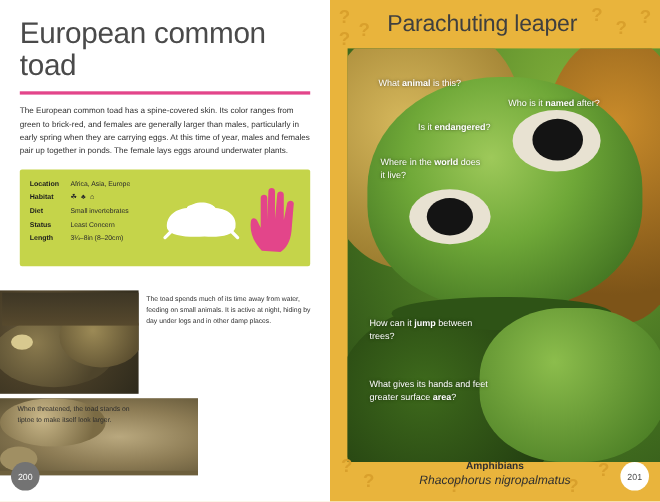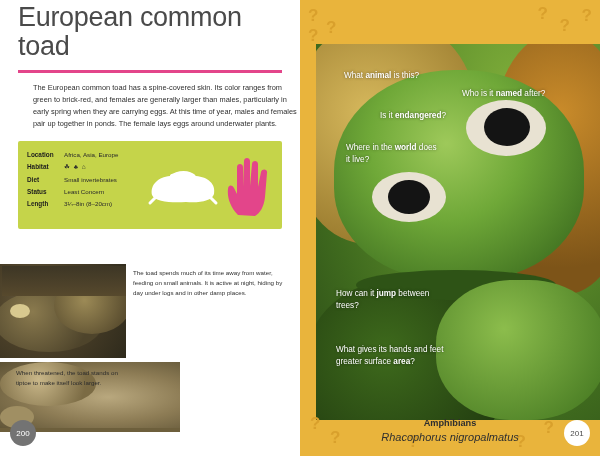--- a/index.html
+++ b/index.html
@@ -11,36 +11,36 @@
   }
   .spread { position: relative; width: 600px; height: 456px; display: flex; }
 
   
   .page-left {
     position: relative;
     width: 300px; height: 456px;
     background: #ffffff;
     padding: 0;
   }
-  .title-block { padding: 3px 18px 0 18px; }
+  .title-block { padding: 16px 18px 0 18px; }
   .title-block h1 {
     font-size: 27px;
     line-height: 1.08;
     font-weight: 400;
     color: #4a4a4a;
     letter-spacing: -0.3px;
   }
   .title-rule {
     margin: 9px 18px 0 18px;
     height: 3px;
     background: #e3458a;
     width: 264px;
   }
   .intro {
-    margin: 9px 18px 0 33px;
+    margin: 9px 18px 0 18px;
     font-size: 7.4px;
     line-height: 1.62;
     color: #2f2f2f;
     width: 264px;
   }
 
   
   .factbox {
     position: relative;
     margin: 11px 18px 0 18px;
@@ -306,20 +306,21 @@
 
   <div class="page-right">
 
     <div class="header-right">
       <span class="q-mark" style="left:8px; top:6px;">?</span>
       <span class="q-mark" style="left:26px; top:18px;">?</span>
       <span class="q-mark" style="left:8px; top:26px;">?</span>
       <span class="q-mark" style="right:52px; top:4px;">?</span>
       <span class="q-mark" style="right:30px; top:16px;">?</span>
       <span class="q-mark" style="right:8px; top:6px;">?</span>
+      <h2>Parachuting leaper</h2>
     </div>
 
     <div class="photo-frog">
 
       <div class="frog-body" style="left:-20px; top:-20px; width:180px; height:220px; background:radial-gradient(circle at 40% 40%, #d6b85c, #9a7b2e 80%); border-radius:40%;"></div>
       <div class="frog-body" style="right:-30px; top:-10px; width:140px; height:260px; background:radial-gradient(circle at 50% 30%, #c98b2a, #7d5418 80%); border-radius:45%;"></div>
       <div class="frog-body" style="left:-10px; bottom:-40px; width:200px; height:180px; background:radial-gradient(circle at 40% 40%, #3e6a1c, #223d10 80%); border-radius:45%;"></div>
 
       <div class="frog-body" style="left:18px; top:26px; width:250px; height:210px; background:radial-gradient(ellipse at 45% 35%, #9ec95a 0%, #6fa838 40%, #3f7020 85%); border-radius:48% 48% 44% 44%;"></div>
 

